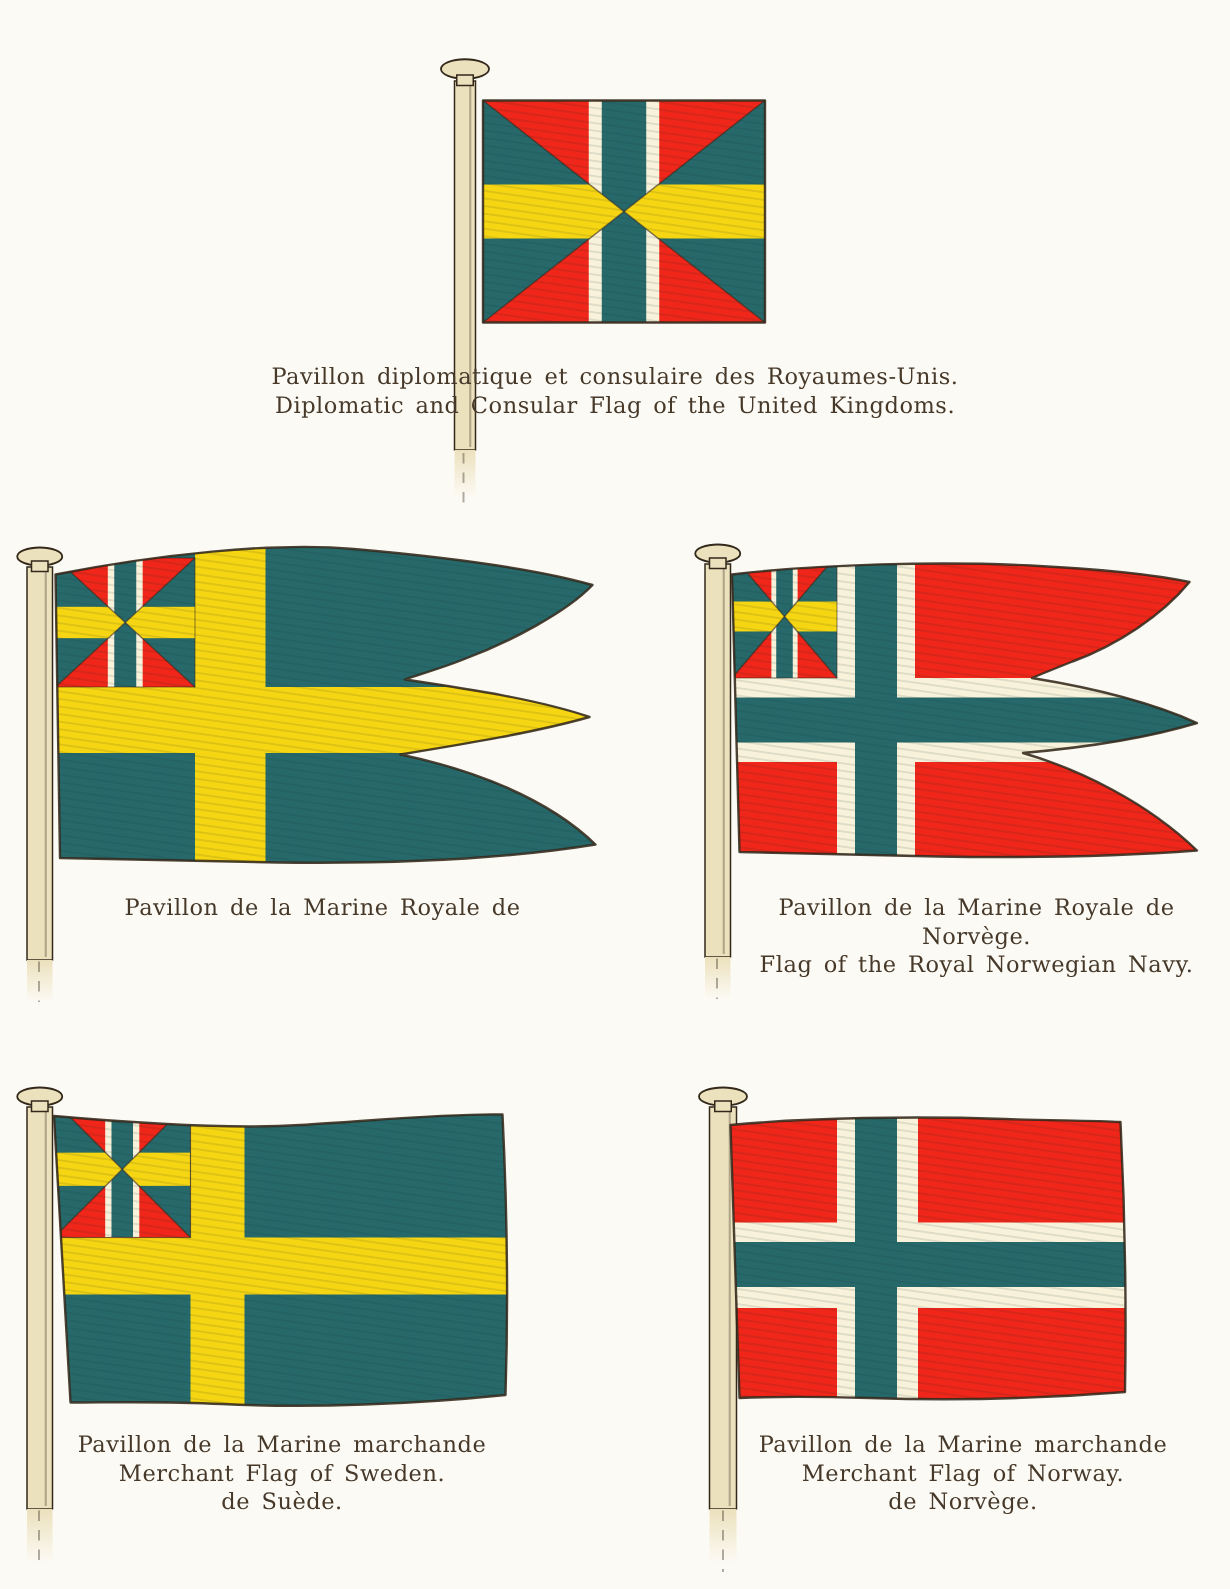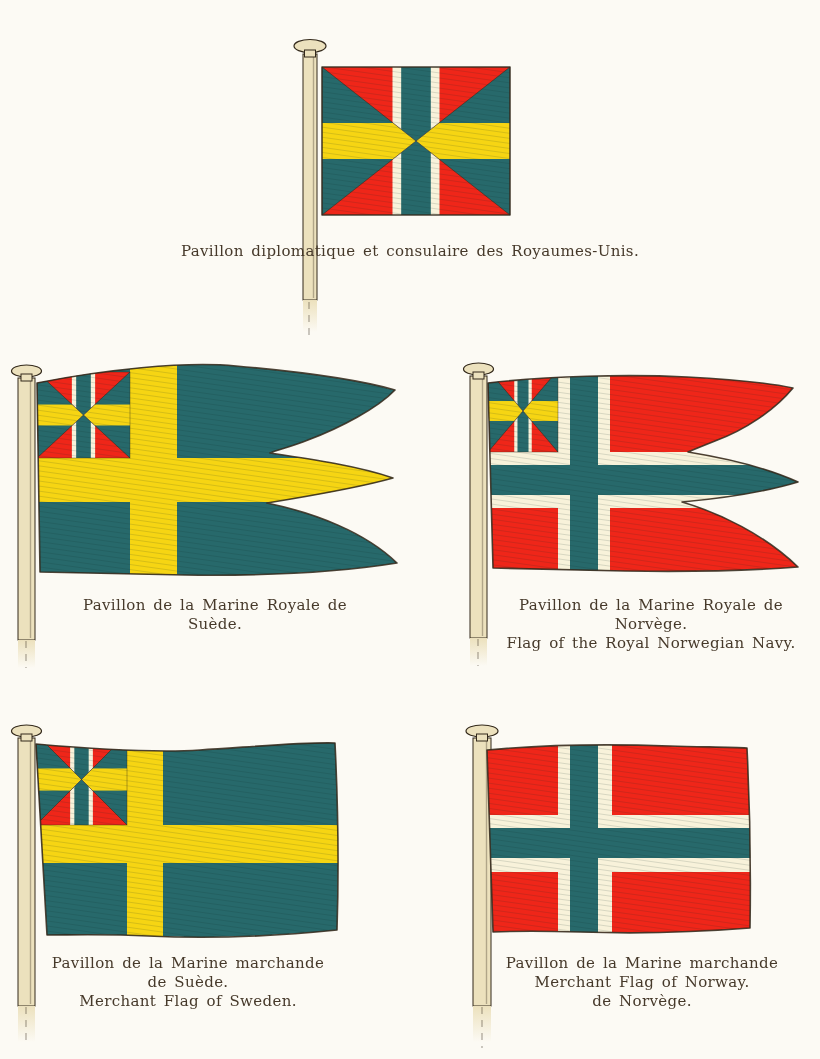--- a/index.html
+++ b/index.html
@@ -268,37 +268,37 @@
         <rect x="110" y="0" width="28" height="230" class="f-teal"></rect>
         <rect x="0" y="112" width="345" height="30" class="f-teal"></rect>
         <rect x="0" y="0" width="345" height="230" fill="url(#h5)" opacity="0.14"></rect>
       </g>
       <path class="flag-outline" d="M27,34 C80,29 150,28 210,30 C240,31 270,31 287,32 C290,92 291,152 290,212 C240,216 180,218 120,216 C85,215 55,215 33,216 Z"></path>
     </g>
   </svg>
 
   <div class="caption" style="left:150px;top:242px;width:520px;">
     <div>Pavillon diplomatique et consulaire des Royaumes-Unis.</div>
+    <div>Diplomatic and Consular Flag of the United Kingdoms.</div>
   </div>
 
   <div class="caption" style="left:40px;top:596px;width:350px;">
     <div>Pavillon de la Marine Royale de</div>
-    <div>Suède.</div>
   </div>
 
   <div class="caption" style="left:469px;top:596px;width:364px;">
     <div>Pavillon de la Marine Royale de</div>
     <div>Norvège.</div>
     <div>Flag of the Royal Norwegian Navy.</div>
   </div>
 
   <div class="caption" style="left:18px;top:954px;width:340px;">
     <div>Pavillon de la Marine marchande</div>
+    <div>Merchant Flag of Sweden.</div>
     <div>de Suède.</div>
-    <div>Merchant Flag of Sweden.</div>
   </div>
 
   <div class="caption" style="left:472px;top:954px;width:340px;">
     <div>Pavillon de la Marine marchande</div>
     <div>Merchant Flag of Norway.</div>
     <div>de Norvège.</div>
   </div>
 
 </div>
 

